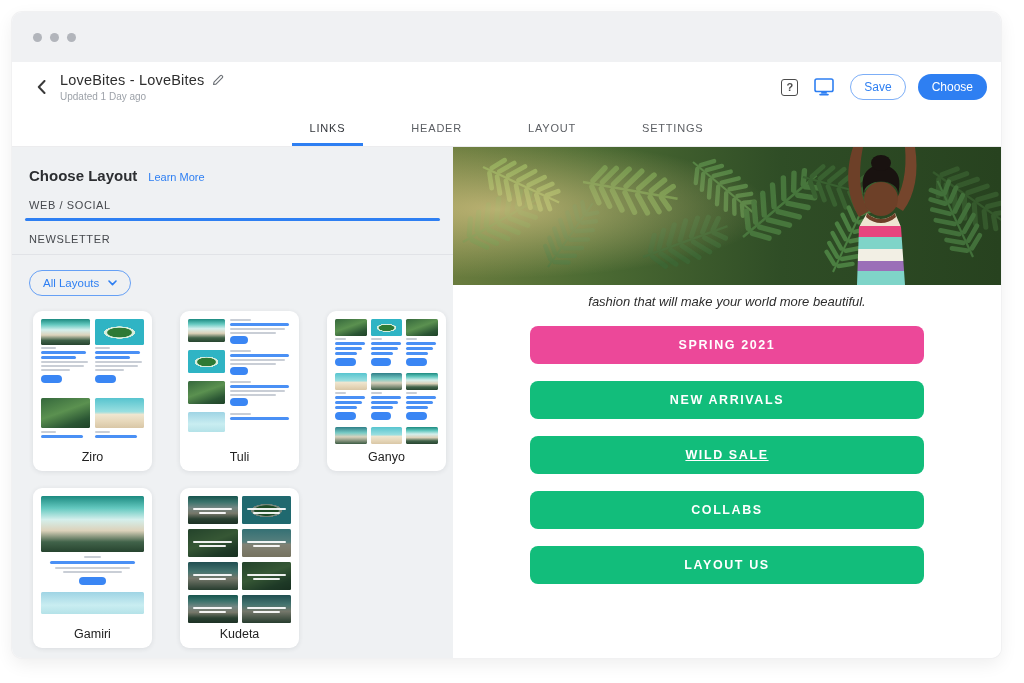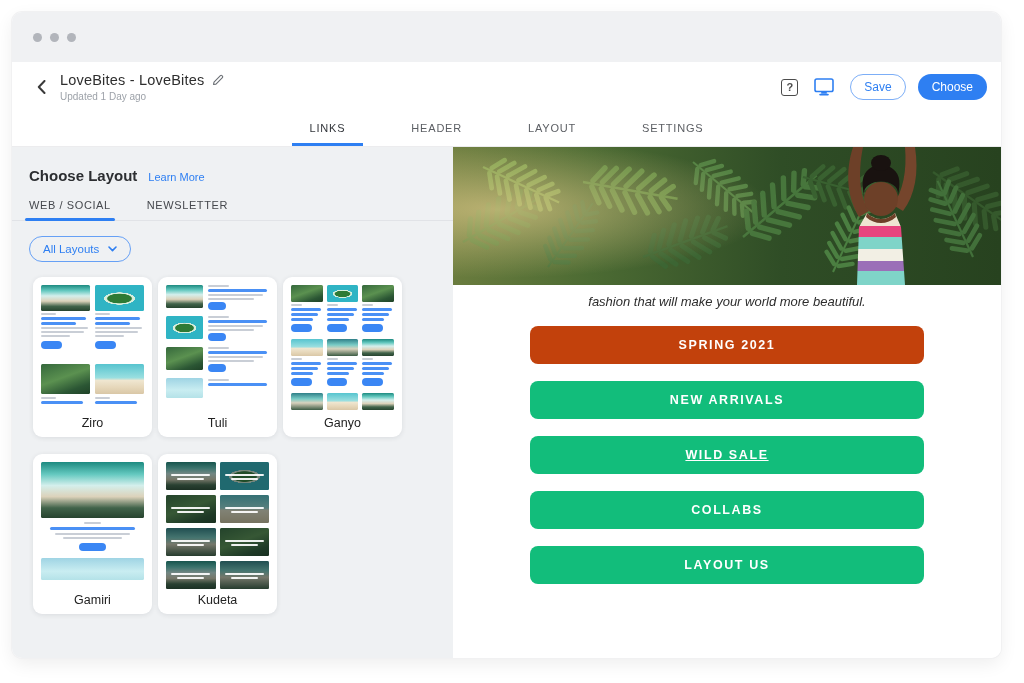--- a/index.html
+++ b/index.html
@@ -36,28 +36,28 @@
   .tab { font-size:11px; letter-spacing:.8px; color:#5b5e63; padding:10px 18px 0; cursor:pointer; position:relative; }
   .tab.active { color:#33363b; }
   .tab.active::after { content:""; position:absolute; left:0; right:0; bottom:0; height:3px; background:#2e7ff2; }
 
   
   .main { flex:1; display:flex; min-height:0; }
   .sidebar { width:441px; flex:none; background:#eff1f3; overflow:hidden; }
   .sidehead { padding:20px 17px 0; display:flex; align-items:baseline; gap:11px; }
   .sidetitle { font-size:15px; font-weight:bold; color:#2c2e31; }
   .learnmore { font-size:11px; color:#2e7ff2; cursor:pointer; }
-  .subtabs { display:flex; gap:36px; padding:0 17px; margin-top:15px; border-bottom:1px solid #e1e3e7; }
+  .subtabs { display:flex; gap:13px; padding:0 17px; margin-top:15px; border-bottom:1px solid #e1e3e7;flex-direction:column; }
   .subtab { font-size:11px; letter-spacing:.6px; color:#45484d; padding-bottom:9px; cursor:pointer; position:relative; }
   .subtab.active::after { content:""; position:absolute; left:-4px; right:-4px; bottom:-1px; height:3px;
                           background:#2e7ff2; border-radius:2px; }
   .filterbtn { display:inline-flex; align-items:center; gap:9px; margin:15px 0 0 17px; padding:6px 13px;
                border:1px solid #66a0f5; border-radius:15px; color:#2e7ff2; font-size:11.5px; cursor:pointer; }
 
-  .layoutgrid { display:grid; grid-template-columns:repeat(3,119px); gap:17px 6px; padding:15px 0 0 21px; }
+  .layoutgrid { display:grid; grid-template-columns:repeat(3,119px); gap:17px 28px; padding:15px 0 0 21px; }
   .card { width:119px; height:160px; background:#fff; border-radius:9px; box-shadow:0 1px 5px rgba(40,50,60,.10);
           position:relative; padding:8px 8px 24px; cursor:pointer; overflow:hidden; }
   .cardlabel { position:absolute; left:0; right:0; bottom:7px; text-align:center; font-size:12.5px; color:#222; }
   .thumb { width:100%; height:100%; overflow:hidden; }
 
   
   .mimg { border-radius:1.5px; position:relative; overflow:hidden; }
   .ph-a { background:linear-gradient(180deg,#1c8a80 0%,#65c9c0 22%,#d4efec 42%,#dcd2ba 62%,#41634a 82%,#27442f 100%); }
   .ph-b { background:radial-gradient(ellipse 46% 34% at 50% 52%, #2e7a35 0 52%, #d8eedd 58% 68%, rgba(0,0,0,0) 70%), #2fb4c4; }
   .ph-c { background:linear-gradient(160deg,#35683c 0%,#5b9150 45%,#2b5634 78%,#1f4227 100%); }
@@ -427,21 +427,21 @@
             <circle cx="428" cy="52" r="17" fill="#6d4028"></circle>
             <path d="M411 48 C409 30 447 30 445 48 C447 38 448 28 440 22 C434 17 422 17 416 22 C408 28 409 38 411 48 Z" fill="#191210"></path>
             <ellipse cx="428" cy="16" rx="10" ry="8" fill="#191210"></ellipse>
             <path d="M414 66 C422 74 434 74 442 66 L448 80 L452 138 L404 138 L406 80 Z" fill="url(#topstripes)"></path>
             <path d="M414 66 C422 74 434 74 442 66 L443 70 C434 78 422 78 413 70 Z" fill="#6d4028"></path>
           </g>
         </svg>
       </div>
       <div class="tagline">fashion that will make your world more beautiful.</div>
       <div class="linkbtns" id="linkbtns">
-          <div class="gbtn" style="background: #c2410c;">SPRING 2021</div>
+          <div class="gbtn" style="background: #ec4899;">SPRING 2021</div>
           <div class="gbtn" style="background: rgb(18, 189, 123);">NEW ARRIVALS</div>
           <div class="gbtn" style="background: rgb(18, 189, 123); text-decoration: underline;">WILD SALE</div>
           <div class="gbtn" style="background: rgb(18, 189, 123);">COLLABS</div>
           <div class="gbtn" style="background: rgb(18, 189, 123);">LAYOUT US</div>
         </div>
     </div>
   </div>
 </div>
 
 </body></html>

